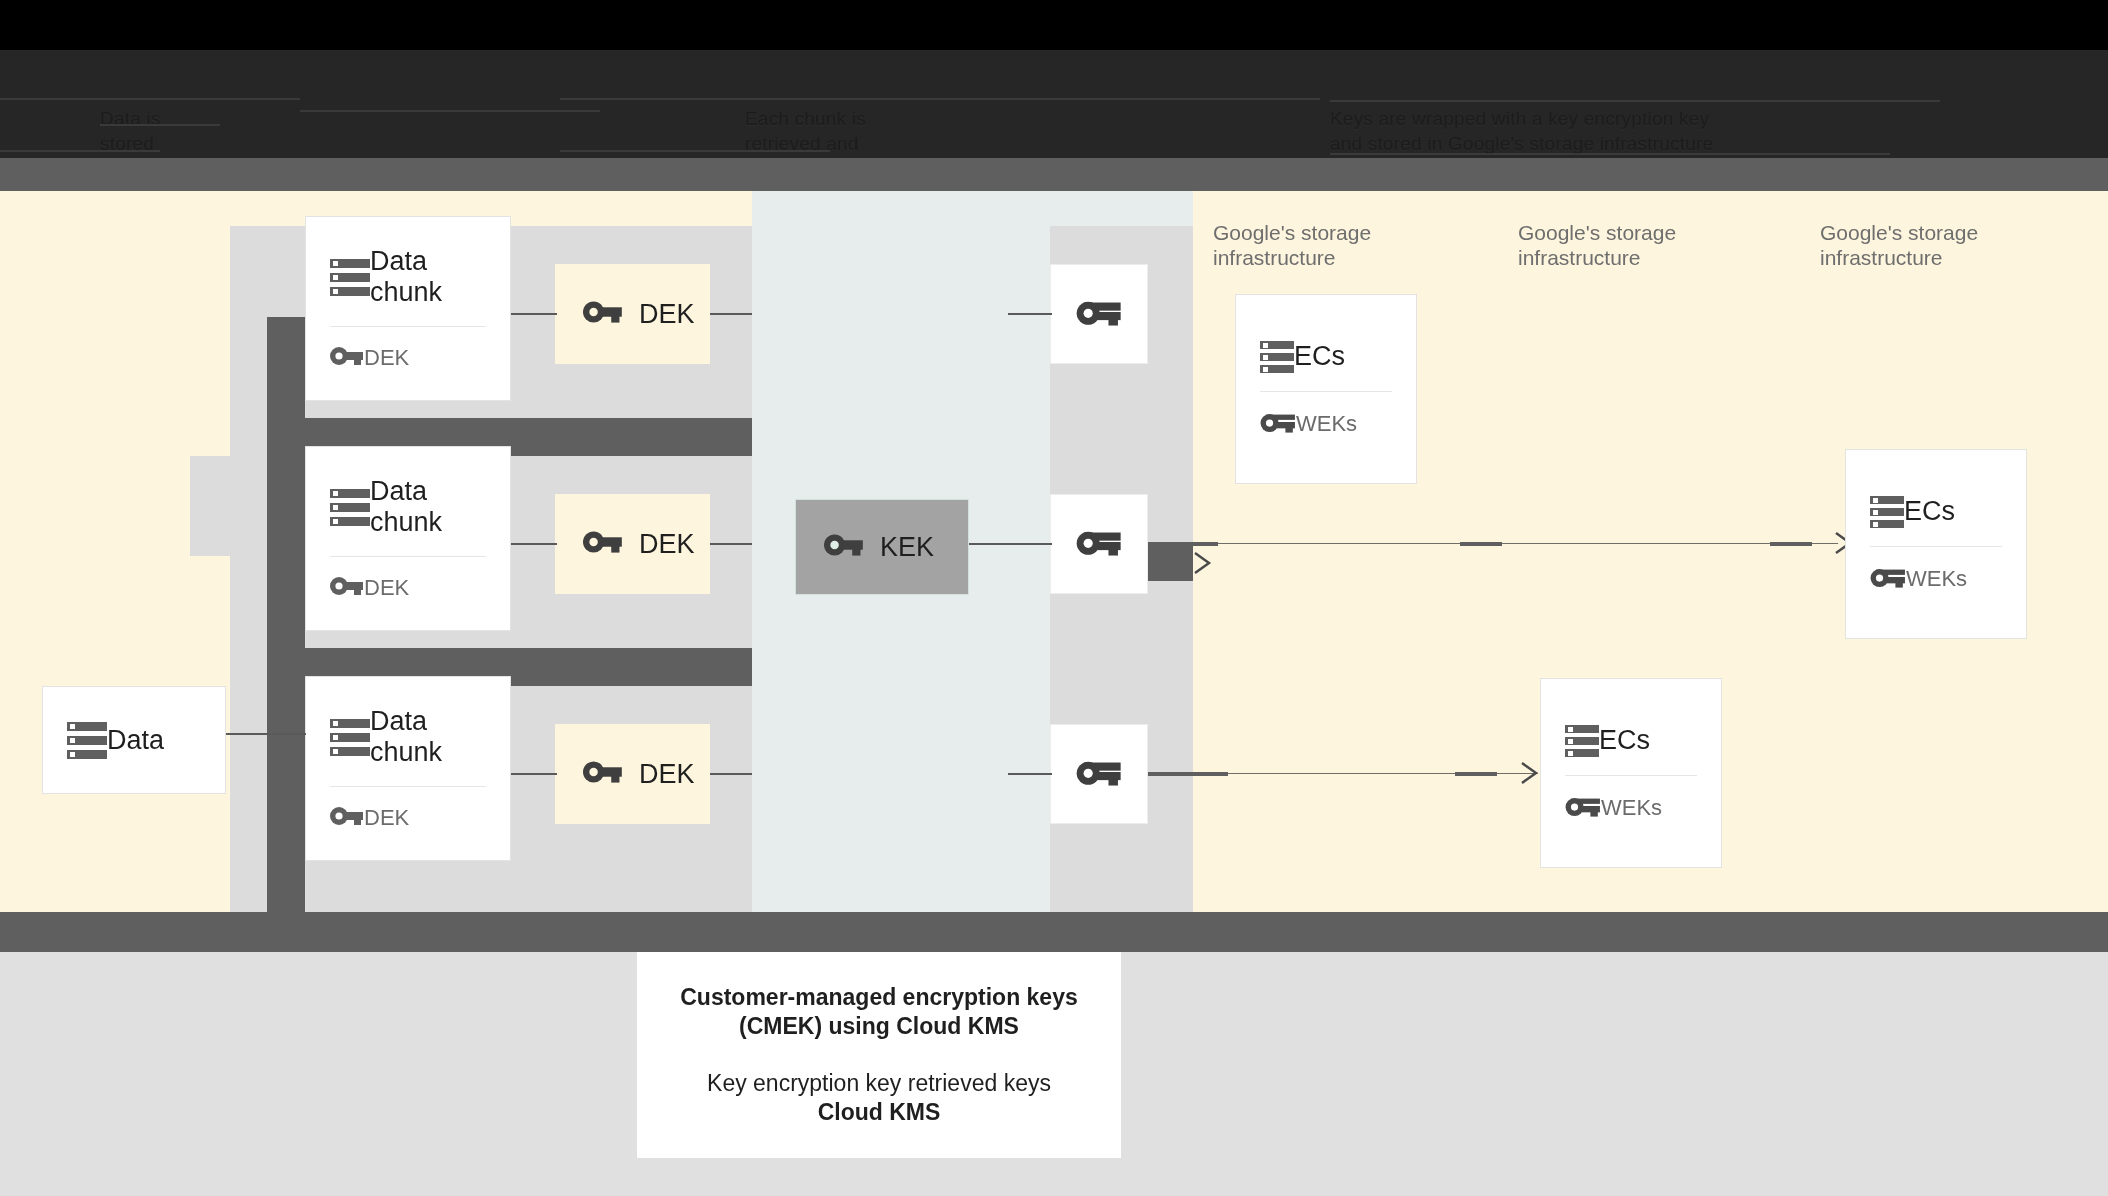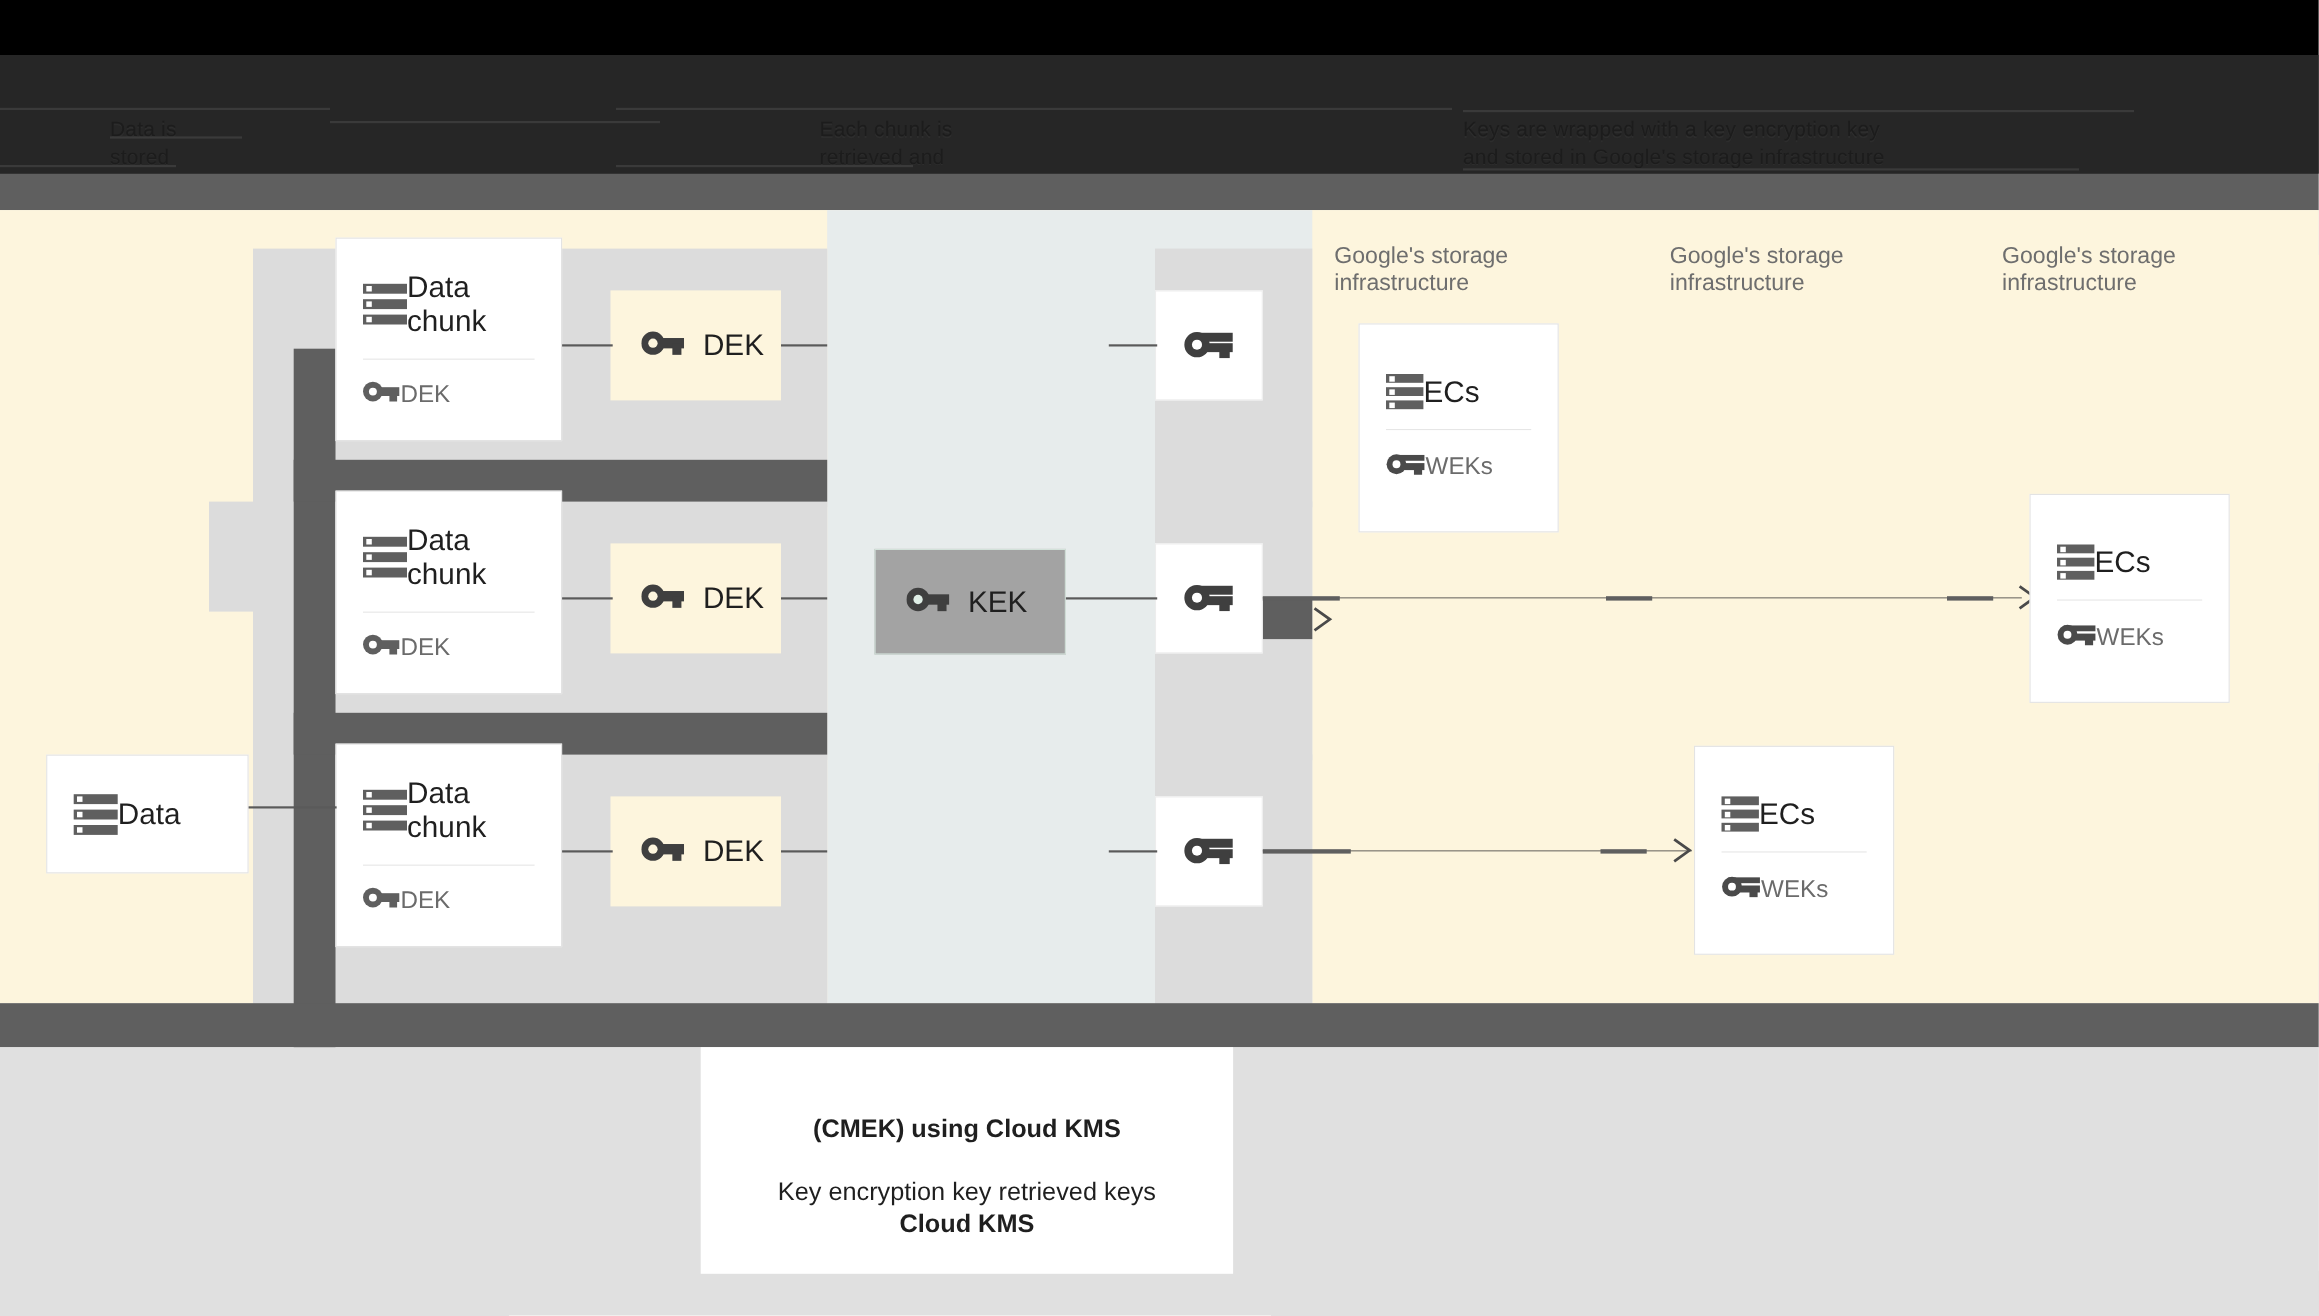--- a/index.html
+++ b/index.html
@@ -571,21 +571,21 @@
       </div>
     </div>
 
   </div>
 
   <div class="band-dark-bottom"></div>
 
   <div class="footer">
     <div class="caption-card">
       <div class="caption-strong">
-        <br>
+        <span>Customer-managed encryption keys</span><br>
         <span>(CMEK) using Cloud KMS</span>
       </div>
       <div class="caption-normal">
         <span>Key encryption key retrieved keys</span><br>
         <b>Cloud KMS</b>
       </div>
     </div>
   </div>
 
 </div>

